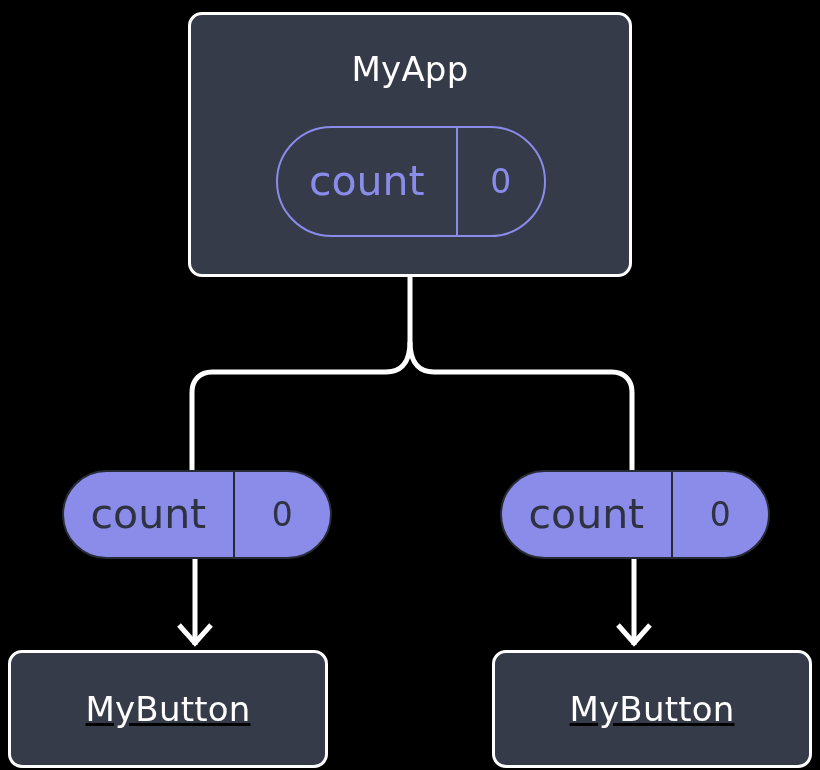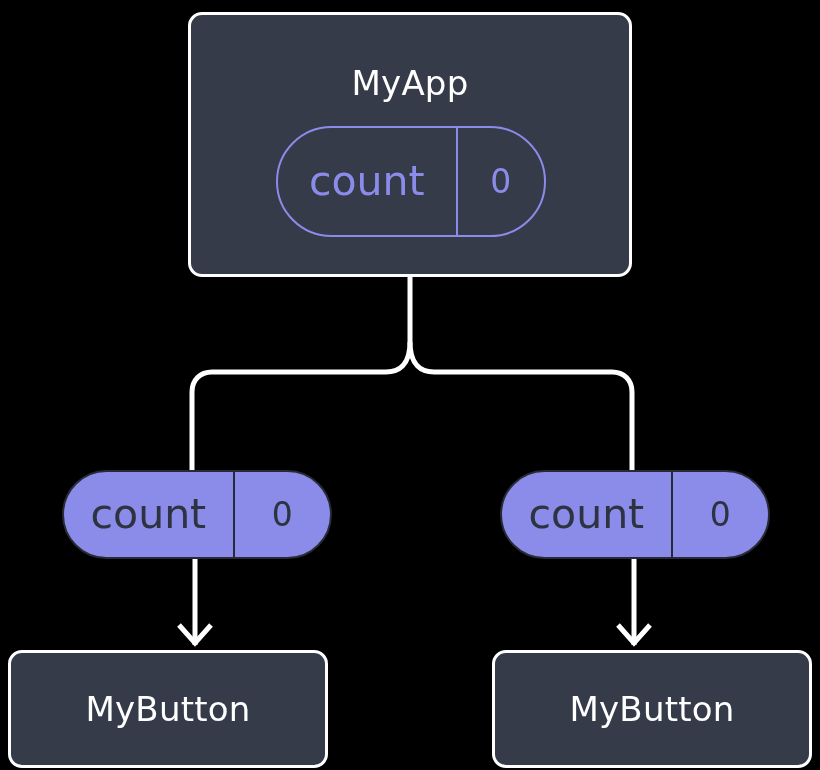--- a/index.html
+++ b/index.html
@@ -29,34 +29,35 @@
     background: #353b49;
     border: 3px solid #ffffff;
     border-radius: 14px;
     box-sizing: border-box;
     display: flex;
     align-items: flex-start;
     justify-content: center;
   }
   .comp-box.centered {
     align-items: center;
+    text-decoration: underline;
   }
   .comp-title {
     color: #ffffff;
     font-size: 34px;
     font-weight: 400;
     letter-spacing: 0.2px;
     line-height: 1;
   }
   #app-box {
     left: 188px;
     top: 12px;
     width: 444px;
     height: 265px;
-    padding-top: 51px;
+    padding-top: 37px;
   }
   #btn-box-left {
     left: 8px;
     top: 650px;
     width: 320px;
     height: 118px;
   }
   #btn-box-right {
     left: 492px;
     top: 650px;

